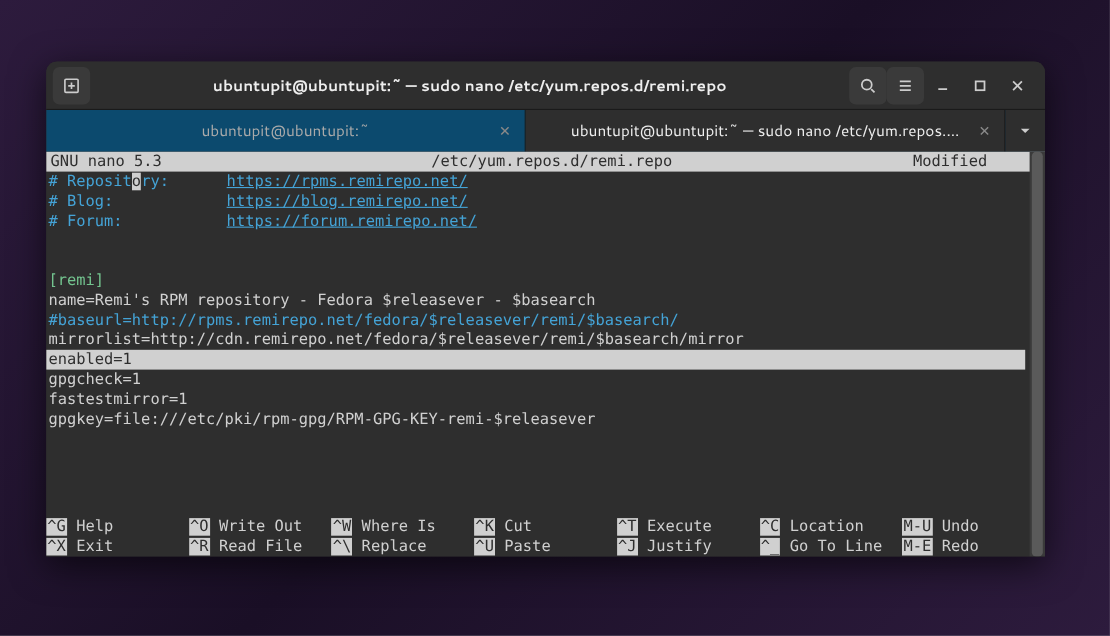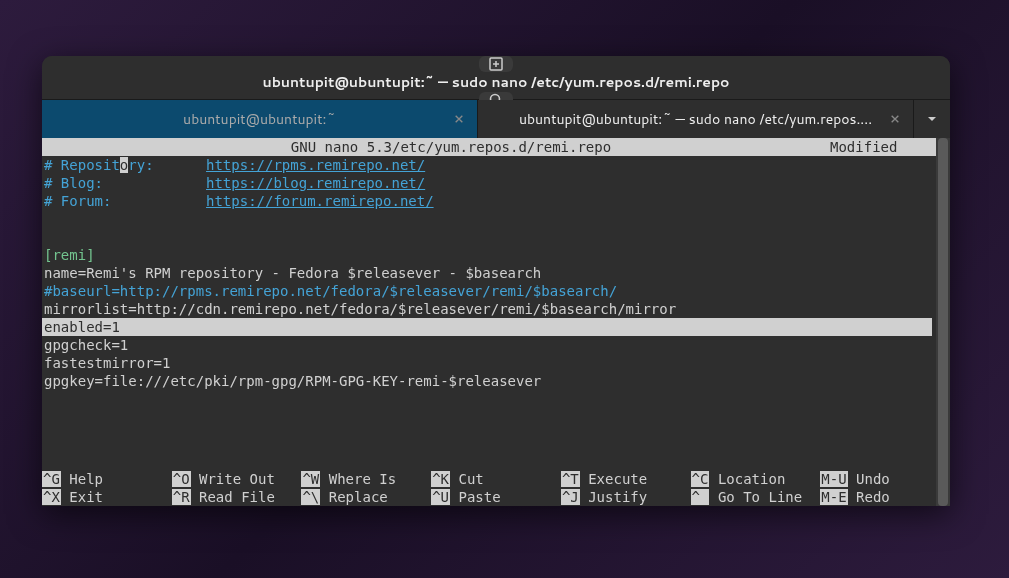--- a/index.html
+++ b/index.html
@@ -28,21 +28,20 @@
       overflow: hidden;
     }
     .titlebar {
       height: 44px;
       background: #2e2e2e;
       display: flex;
       align-items: center;
       padding: 0 6px;
       gap: 0;
       border-bottom: 1px solid #1a1a1a;
-      flex-direction: column;
     }
     .tb-btn {
       width: 34px;
       height: 34px;
       background: #3a3a3a;
       border-radius: 6px;
       display: flex;
       align-items: center;
       justify-content: center;
       color: #ccc;
@@ -138,22 +137,21 @@
       padding-left: 0;
     }
     .statusbar {
       display: flex;
       background: #d0d0d0;
       color: #2e2e2e;
       height: 18px;
     }
     .statusbar .left {
       width: 350px;
-      padding-left: 16px;
-      text-align: right;
+      padding-left: 4px;
     }
     .statusbar .mid {
       flex: 1;
       text-align: left;
     }
     .statusbar .right {
       width: 120px;
       text-align: left;
       padding-right: 6px;
     }

